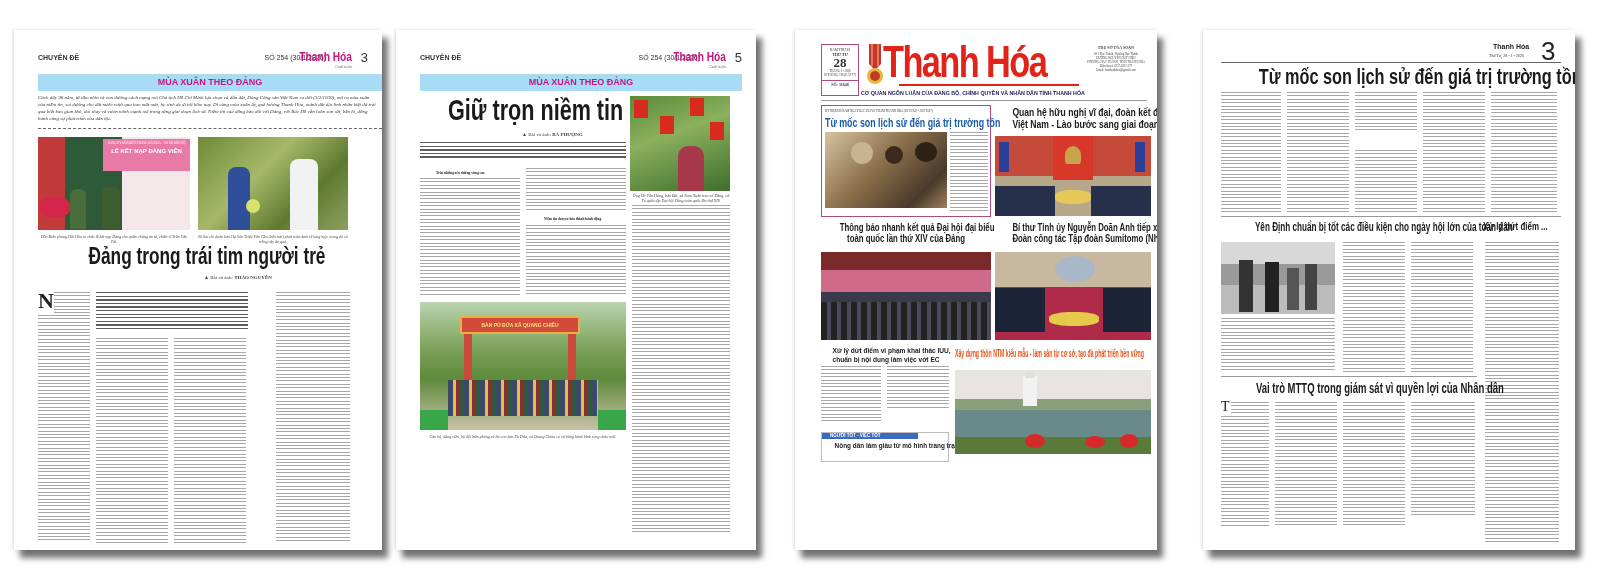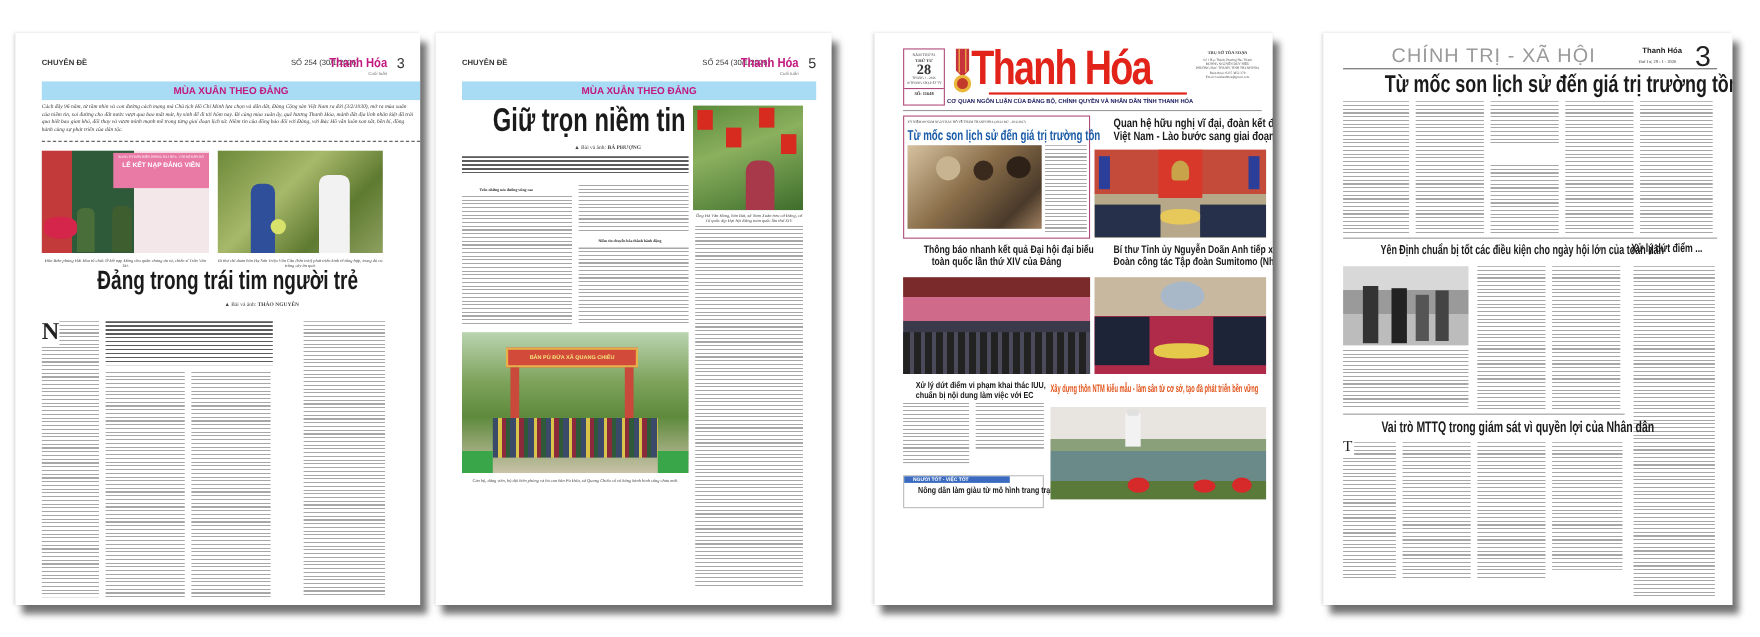--- a/index.html
+++ b/index.html
@@ -242,21 +242,20 @@
   <div class="photo" style="left:160px; top:340px; width:196px; height:84px; background:linear-gradient(180deg,#e8e4e0 0 35%,#8aa07a 35% 48%,#6a8a8a 48% 80%,#5a7a3a 80% 100%);">
     <div style="position:absolute; left:68px; top:6px; width:14px; height:30px; background:#f2f2f2;"></div>
     <div style="position:absolute; left:70px; top:2px; width:10px; height:6px; background:#e0e0e0;"></div>
     <div style="position:absolute; left:70px; top:64px; width:20px; height:14px; background:#d62a2a; border-radius:50%;"></div>
     <div style="position:absolute; left:130px; top:66px; width:20px; height:12px; background:#d62a2a; border-radius:50%;"></div>
     <div style="position:absolute; left:165px; top:64px; width:18px; height:14px; background:#d62a2a; border-radius:50%;"></div>
   </div>
 </div>
 
 <div class="page" id="p4">
-  <div class="sectionTitle" style="left:62px; top:10px;">CHÍNH TRỊ - XÃ HỘI</div>
   <div class="p4brand" style="left:290px; top:13px;">Thanh Hóa</div>
   <div class="p4date" style="left:286px; top:23px;">Thứ Tư, 28 - 1 - 2026</div>
   <div class="p4num" style="left:338px; top:8px;">3</div>
   <div class="rule" style="left:18px; right:14px; top:32px; background:#666;"></div>
 
   <div class="headline" style="left:10px; right:10px; top:34px; font-size:22px; transform:scaleX(0.74);">Từ mốc son lịch sử đến giá trị trường tồn</div>
 
   <div class="col" style="left:18px; top:62px; width:60px; height:120px;"></div>
   <div class="col" style="left:84px; top:62px; width:62px; height:120px;"></div>
   <div class="col" style="left:152px; top:62px; width:62px; height:40px;"></div>

